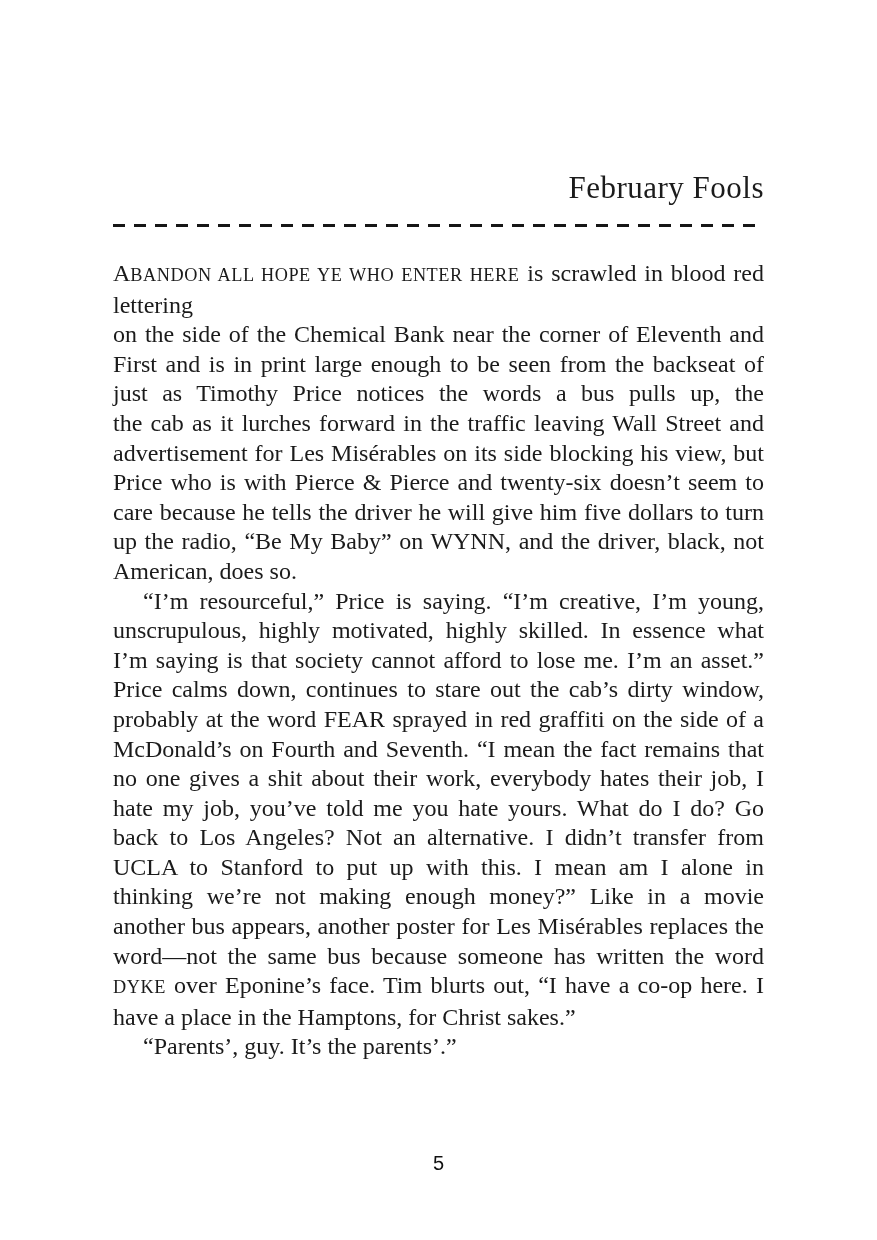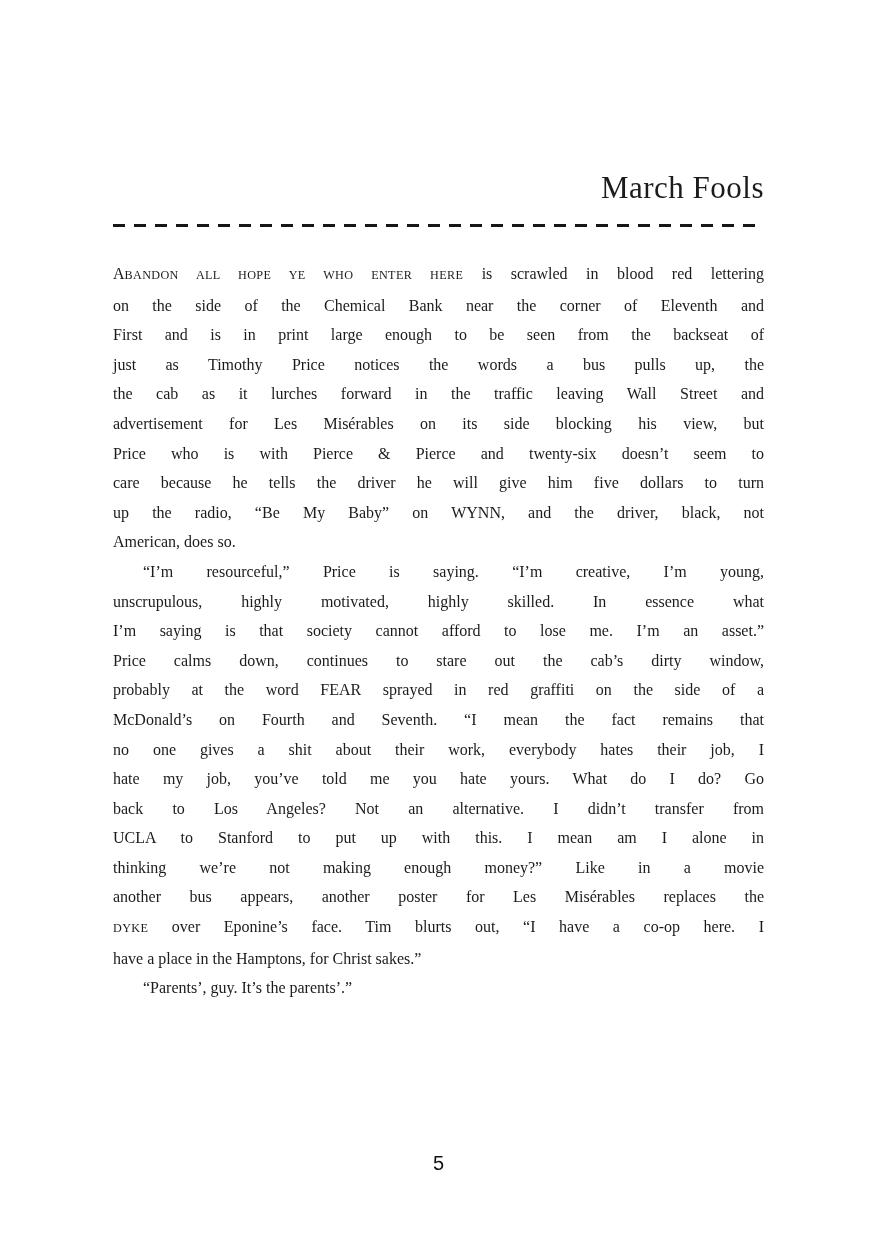--- a/index.html
+++ b/index.html
@@ -28,21 +28,21 @@
     letter-spacing: 0.5px;
     color: #1c1c1c;
   }
   .chapter-rule {
     height: 3px;
     margin-top: 16px;
     background: repeating-linear-gradient(90deg, #161616 0px, #161616 12px, transparent 12px, transparent 21px);
   }
   .body-text {
     margin-top: 32px;
-    font-size: 16px;
+    font-size: 24px;
     line-height: 29.6px;
   }
   .para + .para { margin-top: 0; }
   .para.indent .line:first-child { text-indent: 30px; }
   .line {
     text-align: justify;
     text-align-last: justify;
   }
   .line.unjust { text-align-last: left; }
   .i { }
@@ -56,21 +56,21 @@
     font-family: "Liberation Sans", sans-serif;
     font-size: 20px;
     color: #111111;
   }
 </style>
 </head>
 <body>
 
 <div class="page">
   <div class="content">
-    <h1 class="chapter-title">March Fools</h1>
+    <h1 class="chapter-title">February Fools</h1>
     <div class="chapter-rule"></div>
     <div class="body-text">
         <div class="para">
           <div class="line"><span>A</span><span class="sc">BANDON ALL HOPE YE WHO ENTER HERE</span><span> is scrawled in blood red lettering</span></div>
           <div class="line"><span>on the side of the Chemical Bank near the corner of Eleventh and</span></div>
           <div class="line"><span>First and is in print large enough to be seen from the backseat of</span></div>
           <div class="line"><span>just as Timothy Price notices the words a bus pulls up, the</span></div>
           <div class="line"><span>the cab as it lurches forward in the traffic leaving Wall Street and</span></div>
           <div class="line"><span>advertisement for </span><span class="i">Les Misérables</span><span> on its side blocking his view, but</span></div>
           <div class="line"><span>Price who is with Pierce &amp; Pierce and twenty-six doesn’t seem to</span></div>
@@ -84,20 +84,21 @@
           <div class="line"><span>I’m saying is that society can</span><span class="i">not</span><span> afford to lose me. I’m an </span><span class="i">asset.</span><span>”</span></div>
           <div class="line"><span>Price calms down, continues to stare out the cab’s dirty window,</span></div>
           <div class="line"><span>probably at the word FEAR sprayed in red graffiti on the side of a</span></div>
           <div class="line"><span>McDonald’s on Fourth and Seventh. “I mean the fact remains that</span></div>
           <div class="line"><span>no one gives a shit about their work, everybody hates their job, </span><span class="i">I</span></div>
           <div class="line"><span>hate my job, </span><span class="i">you’ve</span><span> told me you hate yours. What do I do? Go</span></div>
           <div class="line"><span>back to Los Angeles? </span><span class="i">Not</span><span> an alternative. I didn’t transfer from</span></div>
           <div class="line"><span>UCLA to Stanford to put up with this. I mean am I </span><span class="i">alone</span><span> in</span></div>
           <div class="line"><span>thinking we’re not making enough money?” Like in a movie</span></div>
           <div class="line"><span>another bus appears, another poster for </span><span class="i">Les Misérables</span><span> replaces the</span></div>
+          <div class="line"><span>word—not the same bus because someone has written the word</span></div>
           <div class="line"><span class="sc">DYKE</span><span> over Eponine’s face. Tim blurts out, “I have a co-op here. I</span></div>
           <div class="line unjust"><span>have a place in the </span><span class="i">Hamp</span><span>tons, for Christ sakes.”</span></div>
         </div>
         <div class="para indent">
           <div class="line unjust"><span>“Parents’, guy. It’s the parents’.”</span></div>
         </div>
       </div>
   </div>
   <div class="page-number">5</div>
 </div>

